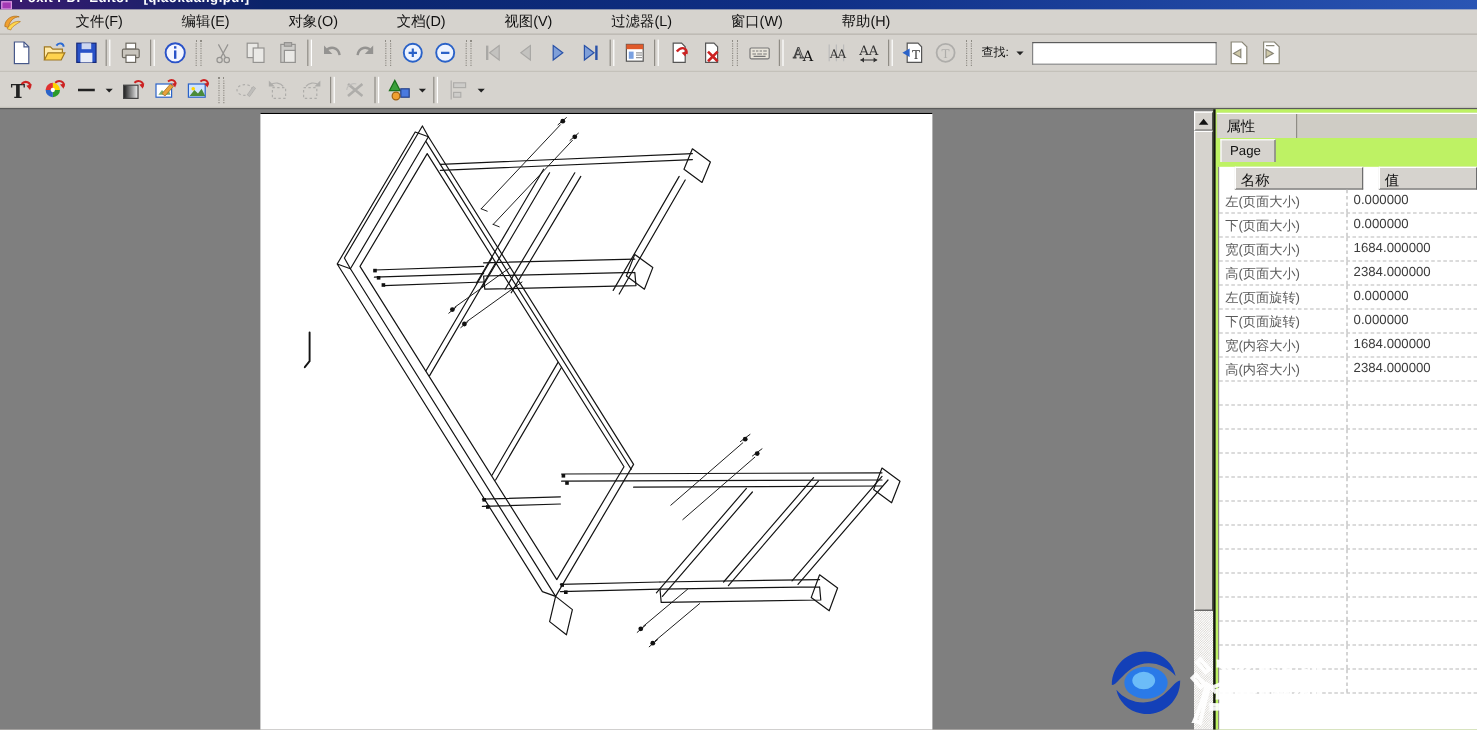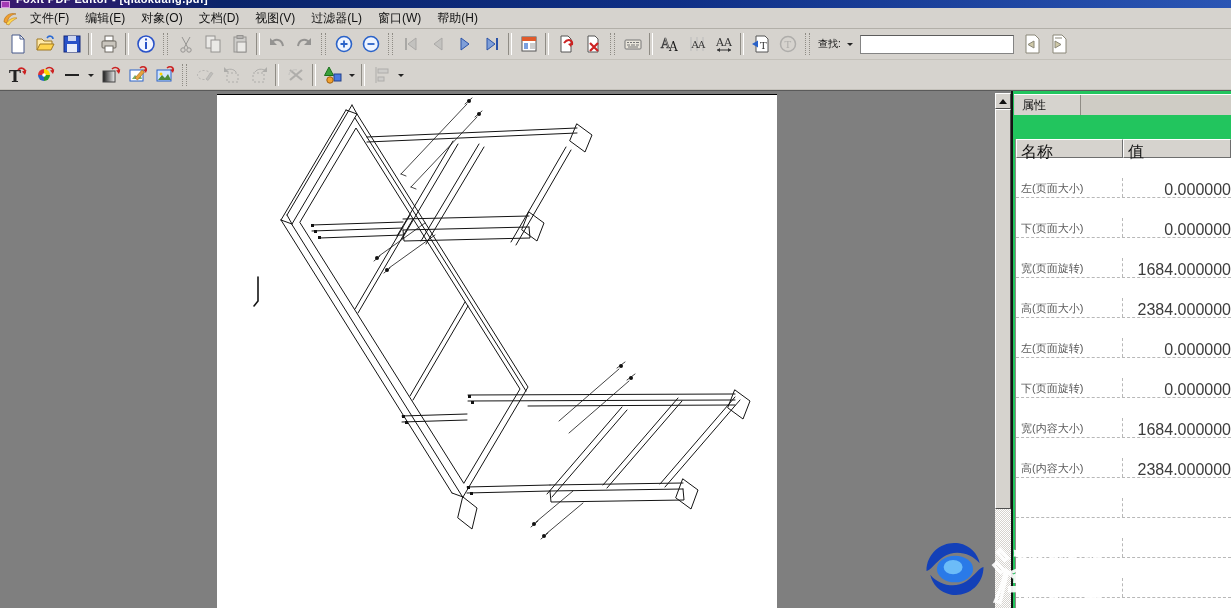--- a/index.html
+++ b/index.html
@@ -7,21 +7,21 @@
        font-family:"Liberation Sans","DejaVu Sans",sans-serif;background:#d6d3ce;}
   
   .titlebar{position:absolute;left:0;top:0;width:1231px;height:8px;overflow:hidden;
             background:linear-gradient(90deg,#3a1a6e 0,#0a246a 18%,#0f2f86 55%,#2a55b4 100%);}
   .titlebar .appicon-sliver{position:absolute;left:1px;top:1px;width:9px;height:7px;background:#a43ab4;border:1px solid #d898e0;box-sizing:border-box;}
   .titlebar .ttext{position:absolute;left:16px;top:-7px;color:#fff;font-weight:bold;font-size:11px;letter-spacing:.4px;white-space:nowrap;}
   
   .menubar{position:absolute;left:0;top:8px;width:1231px;height:21px;background:#d6d3ce;
            display:flex;align-items:center;border-bottom:1px solid #b2afa8;box-sizing:border-box;}
   .menubar .appicon{width:15px;height:15px;margin:0 4px 0 3px;flex:none;}
-  .mitem{padding:2px 8px;font-size:12px;color:#111;white-space:nowrap;}
+  .mitem{padding:2px 8px;font-size:12px;color:#111;white-space:nowrap;margin-left:33px;}
   
   .tb{position:absolute;left:0;width:1231px;background:#d6d3ce;display:flex;align-items:center;
       padding-left:4px;box-sizing:border-box;border-bottom:1px solid #c4c1ba;}
   .tb1{top:29px;height:31px;}
   .tb2{top:60px;height:30px;}
   .tbtn{width:27px;height:26px;display:flex;align-items:center;justify-content:center;flex:none;}
   .tbtn svg{display:block;}
   .dis{opacity:.5;filter:grayscale(100%);}
   .sep{width:2px;height:22px;border-left:1px solid #8f8c85;border-right:1px solid #ffffff;margin:0 3px;flex:none;}
   .grip{width:3px;height:22px;border-left:1px dotted #8f8c85;border-right:1px dotted #8f8c85;margin:0 4px;flex:none;}
@@ -39,38 +39,38 @@
            background-image:linear-gradient(45deg,#d6d3ce 25%,transparent 25%,transparent 75%,#d6d3ce 75%),
                             linear-gradient(45deg,#d6d3ce 25%,transparent 25%,transparent 75%,#d6d3ce 75%);
            background-size:2px 2px;background-position:0 0,1px 1px;}
   .sb-up{position:absolute;left:0;top:0;width:16px;height:16px;background:#d6d3ce;
          border:1px solid;border-color:#fff #4e4e4e #4e4e4e #fff;box-sizing:border-box;
          display:flex;align-items:center;justify-content:center;}
   .sb-up:after{content:"";border:4px solid transparent;border-bottom:5px solid #111;margin-top:-4px;}
   .sb-thumb{position:absolute;left:0;top:16px;width:16px;height:400px;background:#d6d3ce;
             border:1px solid;border-color:#fff #4e4e4e #4e4e4e #fff;box-sizing:border-box;}
   
-  .panel{position:absolute;left:1011px;top:0;width:220px;height:518px;background:#22c55e;
+  .panel{position:absolute;left:1011px;top:0;width:220px;height:518px;background:#bef264;
          border-left:2px solid #141414;box-sizing:border-box;}
   .p-titlestrip{position:absolute;left:1px;top:3px;right:0;height:20px;background:#cfccc5;border-top:1px solid #fff;}
   .p-title-tab{position:absolute;left:1px;top:0;width:66px;height:20px;background:#d6d3ce;
                border-right:1px solid #8f8c85;font-size:12px;color:#111;line-height:20px;padding-left:7px;box-sizing:border-box;}
   .p-tabrow{position:absolute;left:2px;top:25px;right:0;height:19px;}
   .p-tab{position:absolute;left:2px;top:0;width:46px;height:19px;background:#d6d3ce;font-size:11px;color:#111;
          border:1px solid;border-color:#fff #6e6e6e #6e6e6e #fff;border-bottom:none;line-height:18px;padding-left:7px;box-sizing:border-box;}
   .p-table{position:absolute;left:2px;top:48px;right:0;bottom:0;background:#fff;border-left:1px solid #8f8c85;box-sizing:border-box;}
   .p-head{display:flex;height:19px;}
   .p-head span{background:#d6d3ce;border:1px solid;border-color:#fff #6e6e6e #6e6e6e #fff;box-sizing:border-box;
-               font-size:16px;color:#111;padding:2px 4px;}
+               font-size:12px;color:#111;padding:2px 4px;margin-left:13px;}
   .p-head .h-name{width:107px;flex:none;}
   .p-head .h-val{flex:1;}
-  .prow{display:flex;height:20px;border-bottom:1px dashed #b8b8b8;box-sizing:border-box;margin-top:20px;}
+  .prow{display:flex;height:20px;border-bottom:1px dashed #b8b8b8;box-sizing:border-box;}
   .pname{width:107px;flex:none;border-right:1px dashed #b8b8b8;box-sizing:border-box;
          font-size:11px;color:#5a5a5a;padding:3px 0 0 5px;white-space:nowrap;overflow:hidden;}
-  .pval{flex:1;font-size:16px;color:#3c3c3c;padding:3px 0 0 5px;white-space:nowrap;overflow:hidden;text-align:right;}
+  .pval{flex:1;font-size:11px;color:#3c3c3c;padding:3px 0 0 5px;white-space:nowrap;overflow:hidden;}
   
   .wm-logo{position:absolute;left:915px;top:440px;width:80px;height:76px;z-index:60;pointer-events:none;}
   .wm-text{position:absolute;left:993px;top:447px;z-index:61;pointer-events:none;
            font-size:58px;font-weight:bold;letter-spacing:-4px;color:transparent;
            -webkit-text-stroke:1.3px rgba(255,255,255,.92);white-space:nowrap;}
   svg text{font-family:"DejaVu Serif",serif;}
 </style>
 </head>
 <body>
 
@@ -458,36 +458,39 @@
 
   <div class="vscroll">
     <div class="sb-up"></div>
     <div class="sb-thumb"></div>
   </div>
 
   <div class="panel">
     <div class="p-titlestrip">
       <div class="p-title-tab">属性</div>
     </div>
+    <div class="p-tabrow">
+      <div class="p-tab">Page</div>
+    </div>
     <div class="p-table">
       <div class="p-head">
         <span class="h-name">名称</span>
         <span class="h-val">值</span>
       </div>
       <div>
           <div class="prow">
             <span class="pname">左(页面大小)</span>
             <span class="pval">0.000000</span>
           </div>
           <div class="prow">
             <span class="pname">下(页面大小)</span>
             <span class="pval">0.000000</span>
           </div>
           <div class="prow">
-            <span class="pname">宽(页面旋转)</span>
+            <span class="pname">宽(页面大小)</span>
             <span class="pval">1684.000000</span>
           </div>
           <div class="prow">
             <span class="pname">高(页面大小)</span>
             <span class="pval">2384.000000</span>
           </div>
           <div class="prow">
             <span class="pname">左(页面旋转)</span>
             <span class="pval">0.000000</span>
           </div>

